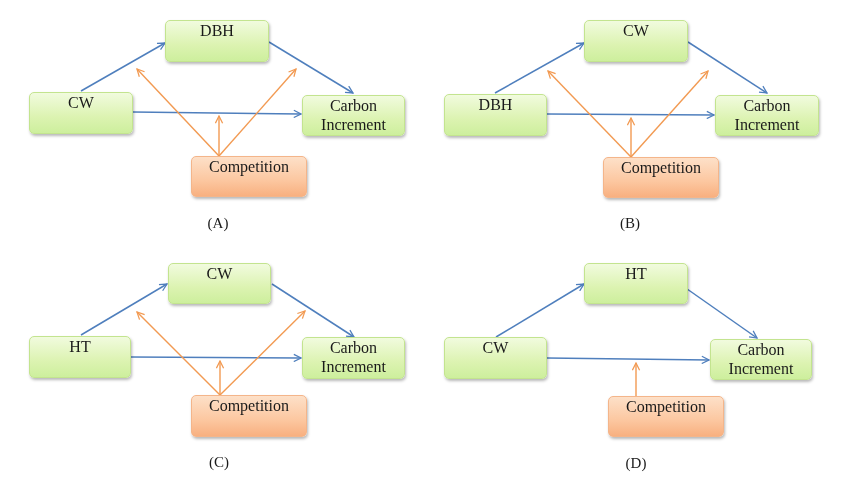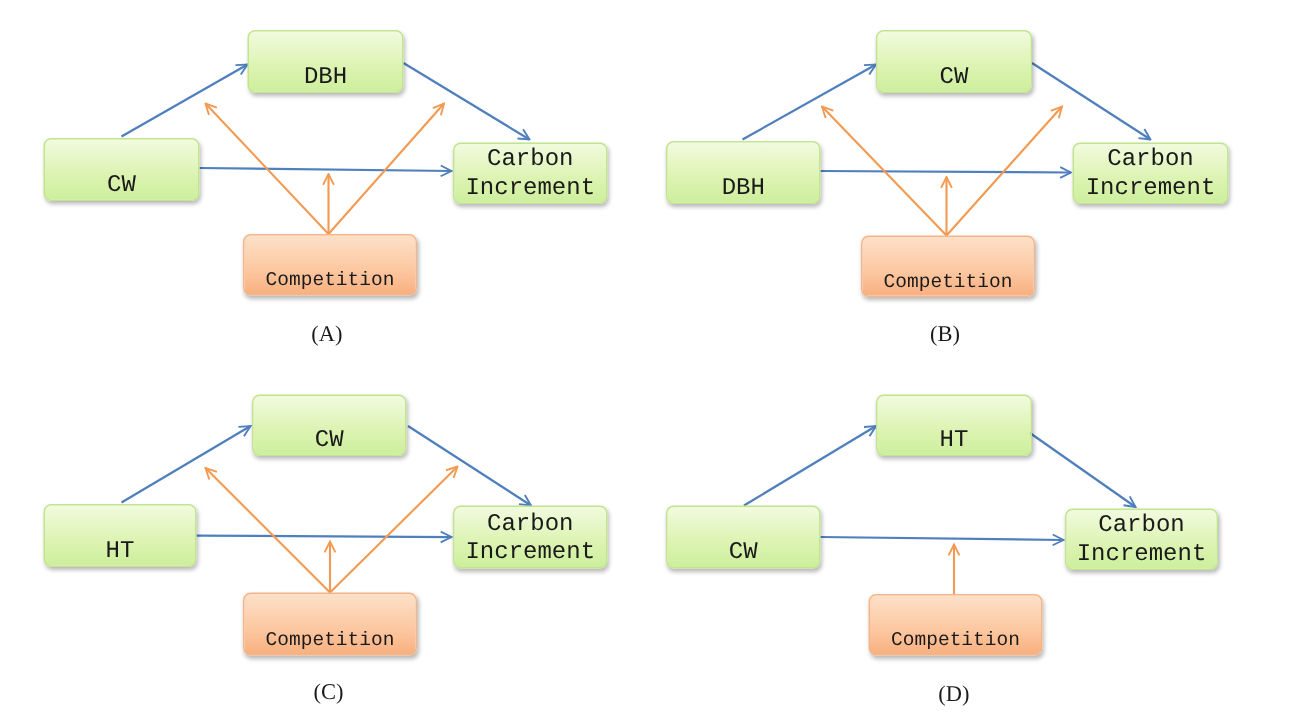--- a/index.html
+++ b/index.html
@@ -2,33 +2,33 @@
 <html><head>
   <meta charset="utf-8">
   <style>
     html, body { margin: 0; padding: 0; background: #ffffff; }
     body { width: 867px; height: 480px; position: relative; overflow: hidden;
            font-family: "Liberation Serif", "DejaVu Serif", serif; }
     #stage { position: absolute; left: 0; top: 0; width: 867px; height: 480px; }
     .node {
       position: absolute; box-sizing: border-box;
       border-radius: 5px;
-      display: flex; align-items: flex-end; justify-content: center; text-align: center;
+      display: flex; align-items: flex-start; justify-content: center; text-align: center;
       color: #1a1a1a; font-size: 16px; line-height: 19px;
       box-shadow: 1px 2px 3px rgba(0,0,0,0.28);
-      font-family: Liberation Mono, monospace;
     }
     .node.green {
       background: linear-gradient(to bottom, #f1fbde 0%, #dcf3b1 60%, #cdef9d 100%);
       border: 1px solid #c3e48f;
     }
     .node.orange {
       background: linear-gradient(to bottom, #fde0c8 0%, #fcc7a0 60%, #f8b080 100%);
       border: 1px solid #f4b58a;
-      font-size: 13px;
+      font-size: 16px;
+      margin-left: 29px;
     }
     .caption { position: absolute; width: 60px; text-align: center; font-size: 15px; color: #1a1a1a; }
     svg#arrows { position: absolute; left: 0; top: 0; }
   </style>
 </head>
 <body>
 
 <div id="stage">
   <svg id="arrows" width="867" height="480">
     <defs>

